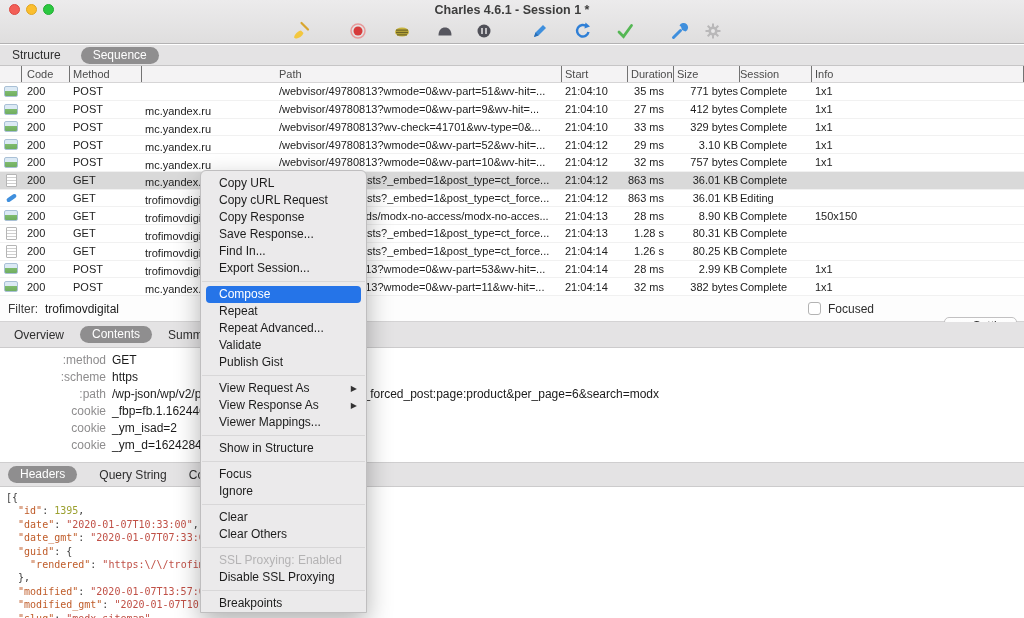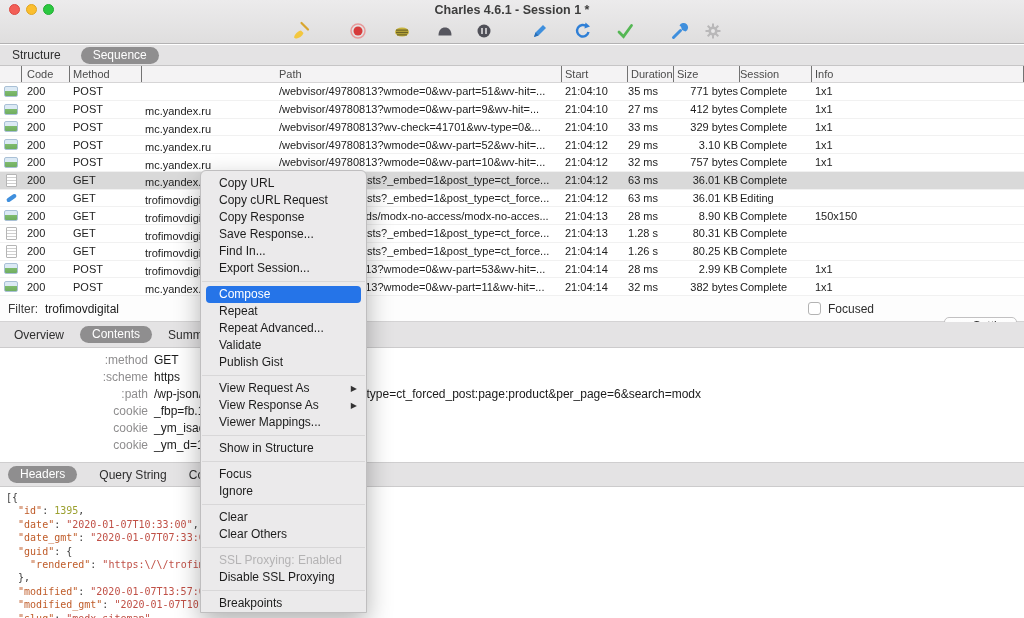--- a/index.html
+++ b/index.html
@@ -28,21 +28,21 @@
   .tbody { position:absolute; left:0; top:83px; width:1024px; height:213px; background:#fff; }
   .trow { display:flex; height:17.75px; align-items:center; font-size:11px; color:#222; border-bottom:1px solid #f1f1f1; background:#fff; }
   .trow.sel { background:#d9d9d9; }
   .cell { overflow:hidden; white-space:nowrap; height:100%; display:flex; align-items:center; }
   .c-icon { width:22px; justify-content:center; }
   .c-code { width:48px; padding-left:5px; }
   .c-method { width:72px; padding-left:3px; }
   .c-host { width:134px; padding-left:3px;margin-top:40px; }
   .c-path { width:286px; padding-left:3px; }
   .c-start { width:66px; padding-left:3px; }
-  .c-dur { width:46px; justify-content:flex-end; padding-right:16px; }
+  .c-dur { width:46px; justify-content:flex-end; padding-right:10px; }
   .c-size { width:66px; justify-content:flex-end; padding-right:2px; }
   .c-status { width:72px; }
   .c-info { flex:1; padding-left:3px; }
 
   .ic-img { width:14px; height:11px; border:1px solid #a9c0d6; border-radius:2px; background:linear-gradient(180deg,#dceaf5 0%,#dceaf5 45%,#7fbb6e 45%,#6fae60 100%); }
   .ic-doc { width:11px; height:13px; border:1px solid #b5b5b5; border-radius:1px; background:repeating-linear-gradient(#ffffff 0px,#ffffff 2px,#cfcfcf 2px,#cfcfcf 3px); }
   .ic-pen { width:11px; height:4px; border-radius:2px; background:#3f8fdd; transform:rotate(-35deg); }
 
   
   .filterbar { position:absolute; left:0; top:296px; width:1024px; height:26px; background:#fdfdfd; border-bottom:1px solid #d4d3d4; display:flex; align-items:center; font-size:12px; }
@@ -51,21 +51,21 @@
   .focus-wrap { position:absolute; right:150px; display:flex; align-items:center; gap:7px; }
   .chk { width:13px; height:13px; border:1px solid #b3b3b3; border-radius:3px; background:#fff; display:inline-block; }
   .settings-btn { position:absolute; right:7px; width:73px; height:26px; border:1px solid #c2c1c2; border-radius:5px; background:linear-gradient(#ffffff,#f2f1f2); font-size:12px; color:#2d2d2d; text-align:right; line-height:17px;margin-top:42px; }
 
   
   .detailtabs { position:absolute; left:0; top:322px; width:1024px; height:26px; background:#e4e3e4; border-bottom:1px solid #cccbcc; display:flex; align-items:center; padding-left:14px; gap:16px; }
 
   
   .reqhead { position:absolute; left:0; top:348px; width:1024px; height:114px; background:#fff; padding-top:4px; font-size:12px; }
   .kv { display:flex; line-height:17px; }
-  .kv .k { width:112px; text-align:right; color:#8e8d8e; padding-right:6px; white-space:nowrap;margin-left:42px; }
+  .kv .k { width:112px; text-align:right; color:#8e8d8e; padding-right:6px; white-space:nowrap; }
   .kv .v { color:#1b1b1b; white-space:nowrap; }
 
   
   .reqtabs { position:absolute; left:0; top:462px; width:1024px; height:25px; background:#e4e3e4; border-top:1px solid #cfcecf; border-bottom:1px solid #cccbcc; display:flex; align-items:center; padding-left:8px; gap:22px; }
 
   
   .respbody { position:absolute; left:0; top:487px; width:1024px; height:131px; background:#fff; padding:4px 0 0 6px; font-family:"DejaVu Sans Mono",monospace; font-size:10px; }
   .jline { white-space:pre; line-height:13.4px; }
   .jp { color:#3c3c3c; } .jk { color:#bf5b28; } .js { color:#c05046; } .jn { color:#9ba02f; }
 

